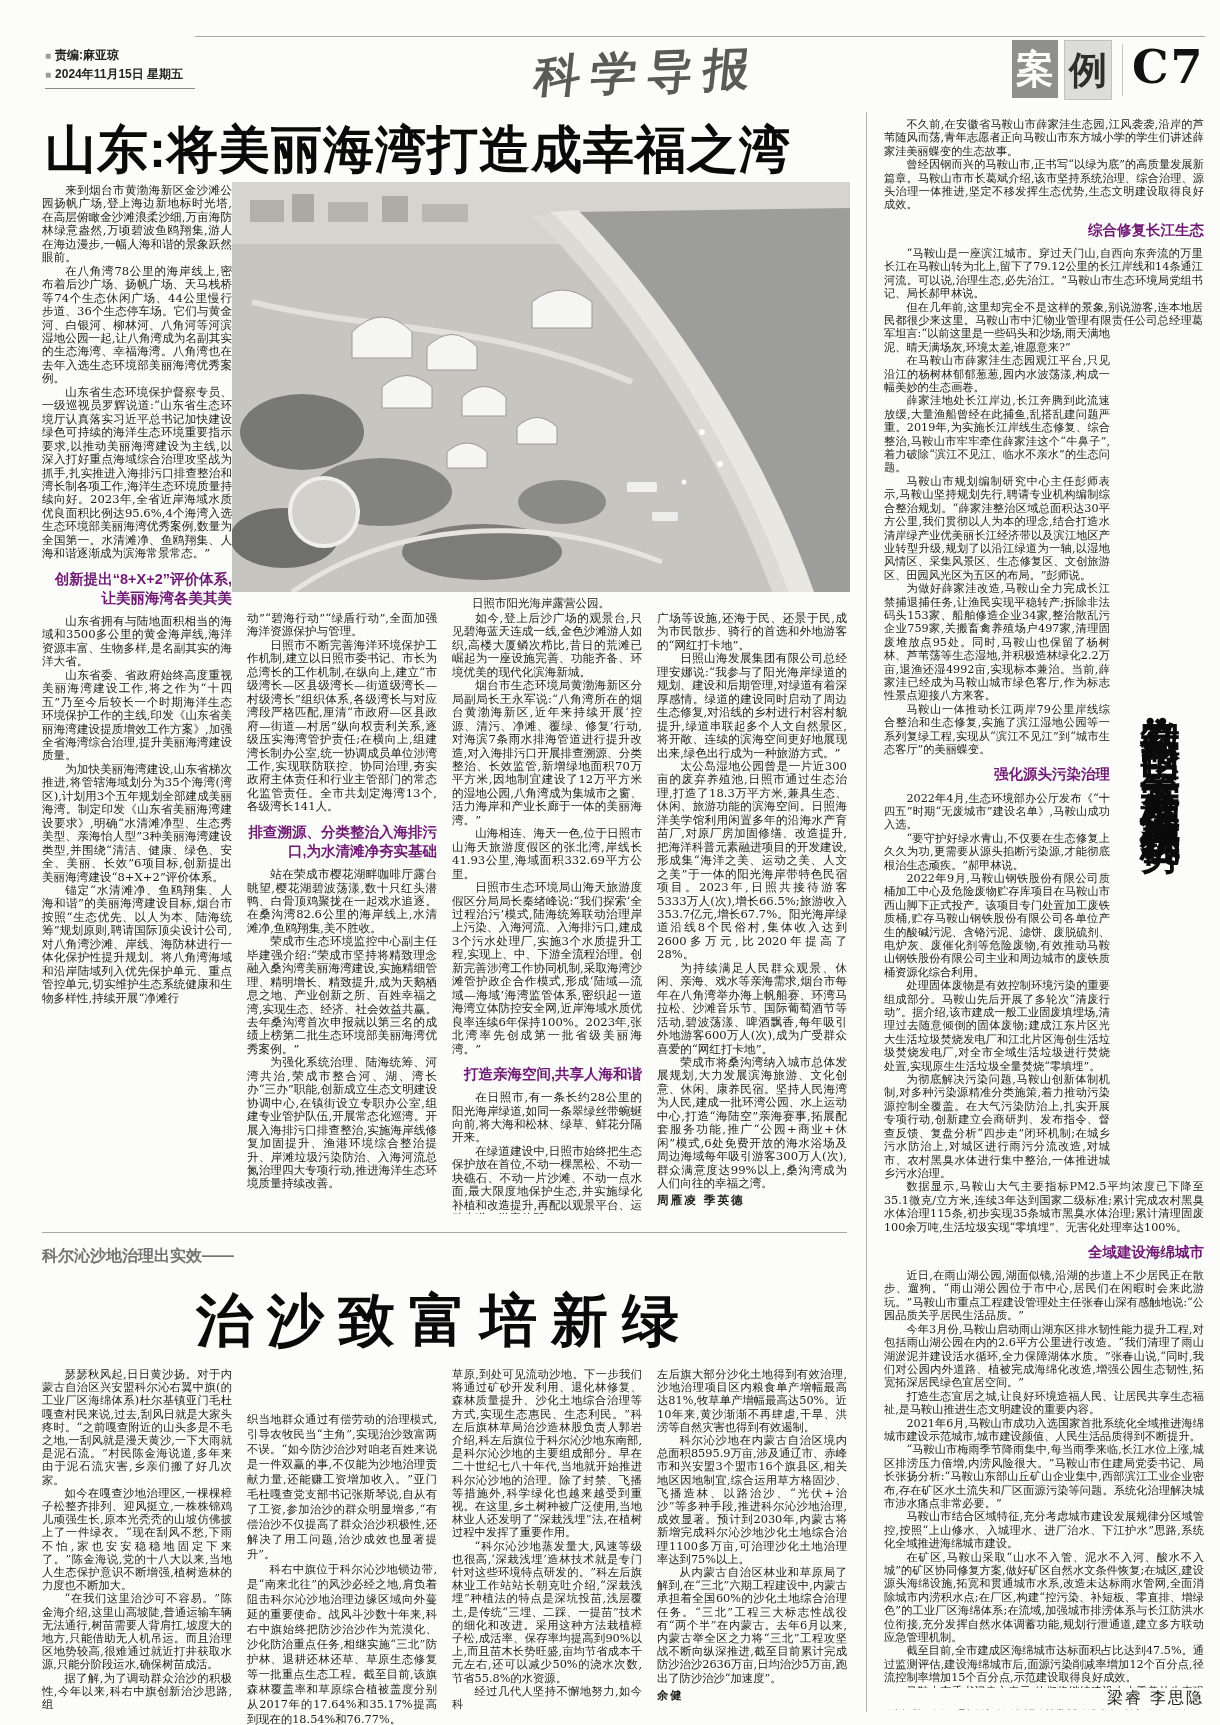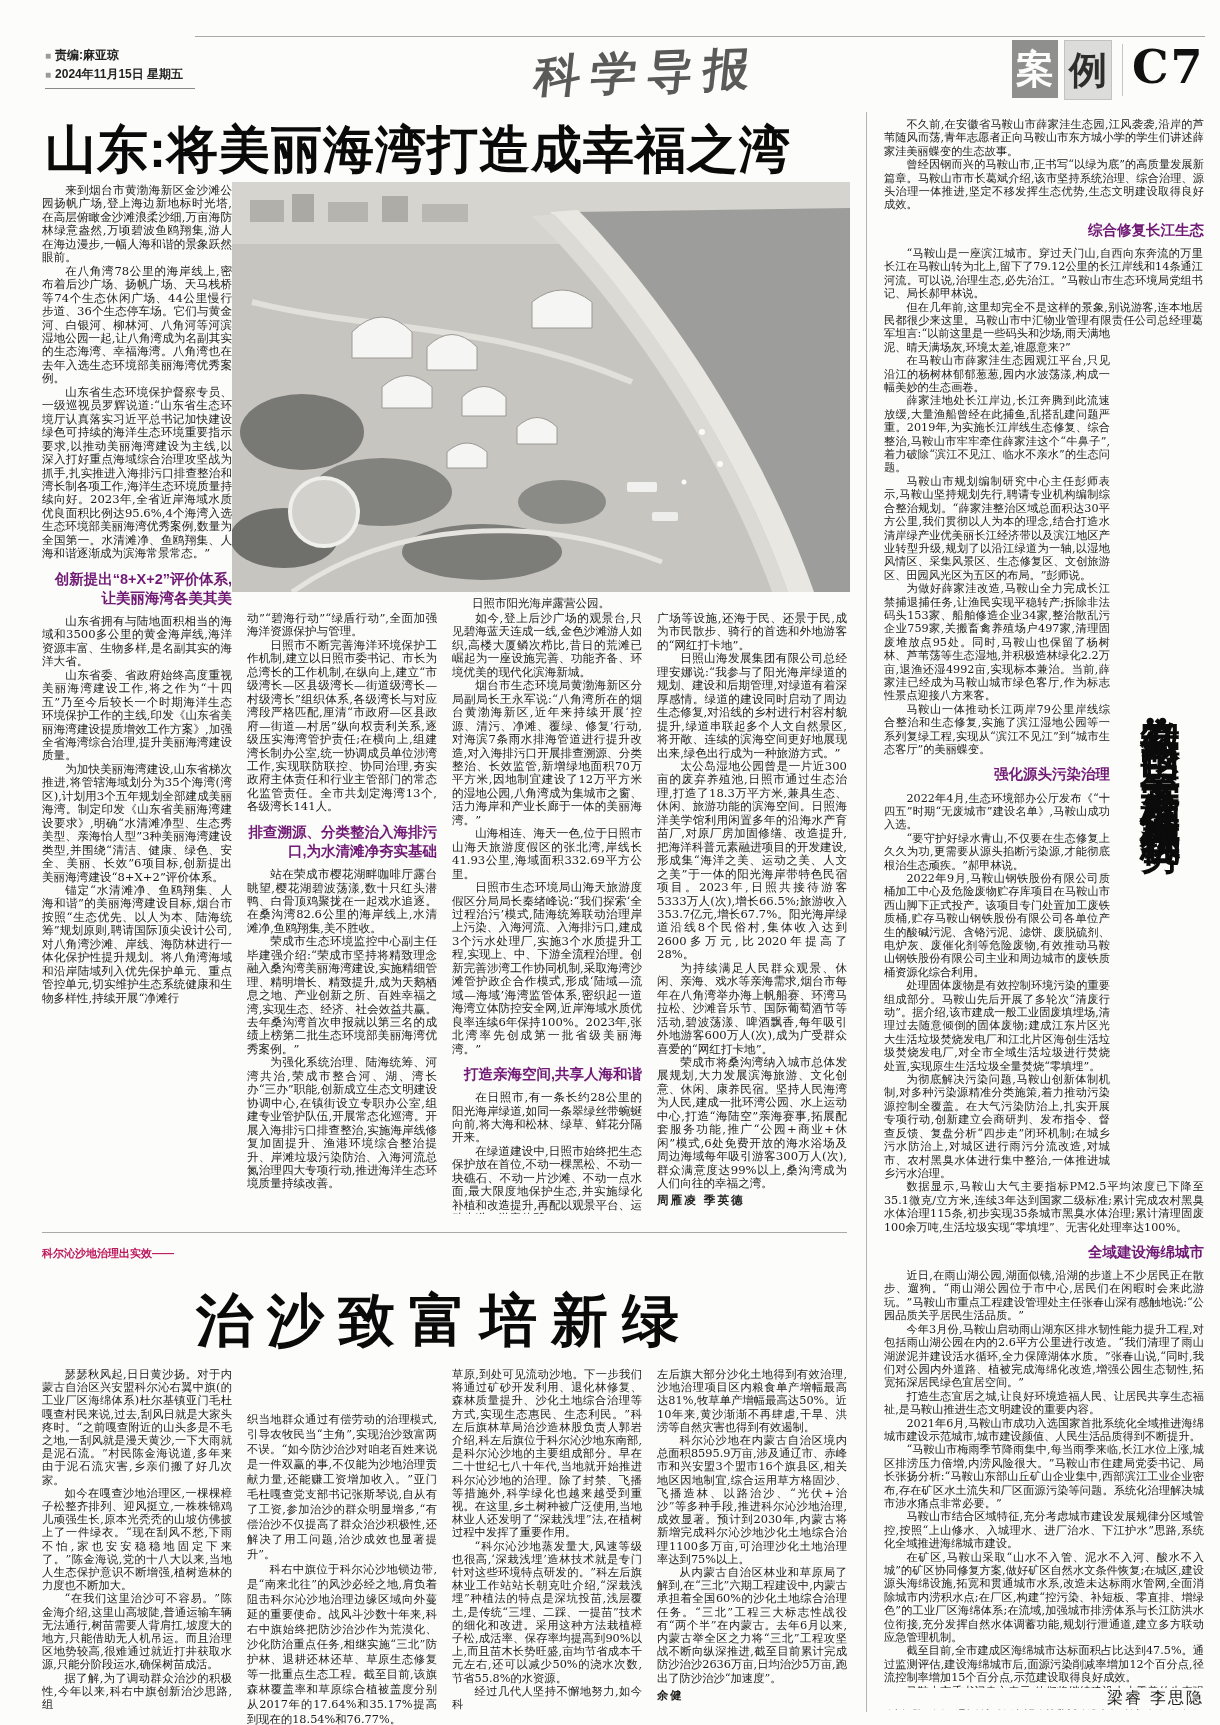--- a/index.html
+++ b/index.html
@@ -30,21 +30,21 @@
   
   .sidebar{font-size:11.2px;line-height:13.4px;text-align:justify;overflow:hidden;}
   .sidebar p{margin:0;text-indent:2em;}
   .vh-spacer{float:right;width:1px;height:88px;}
   .vhead{float:right;clear:right;width:86px;height:820px;margin:0 0 10px 8px;
          display:flex;align-items:center;justify-content:center;
          writing-mode:vertical-rl;font-family:"DejaVu Serif",serif;font-weight:900;
          font-size:40px;letter-spacing:6px;color:#0b0b0b;}
   .sb-byline{font-weight:normal;letter-spacing:2px;text-align:right;background:#fcfcfa;}
   
-  .kicker{font-family:"Liberation Sans",sans-serif;font-weight:bold;font-size:11px;color:#be185d;white-space:nowrap;}
+  .kicker{font-family:"Liberation Sans",sans-serif;font-weight:bold;font-size:16px;color:#737373;white-space:nowrap;}
   .b-headline{font-family:"DejaVu Serif",serif;font-weight:900;font-size:57px;letter-spacing:14px;
               color:#0a0a0a;text-align:center;white-space:nowrap;}
 </style>
 </head>
 <body>
 
 <div id="page">
 
   <div class="abs rule" style="left:195px;top:36px;width:1010px;height:1px;"></div>
   <div class="abs rule" style="left:45px;top:88px;width:150px;height:1px;background:#8a8a88;"></div>

